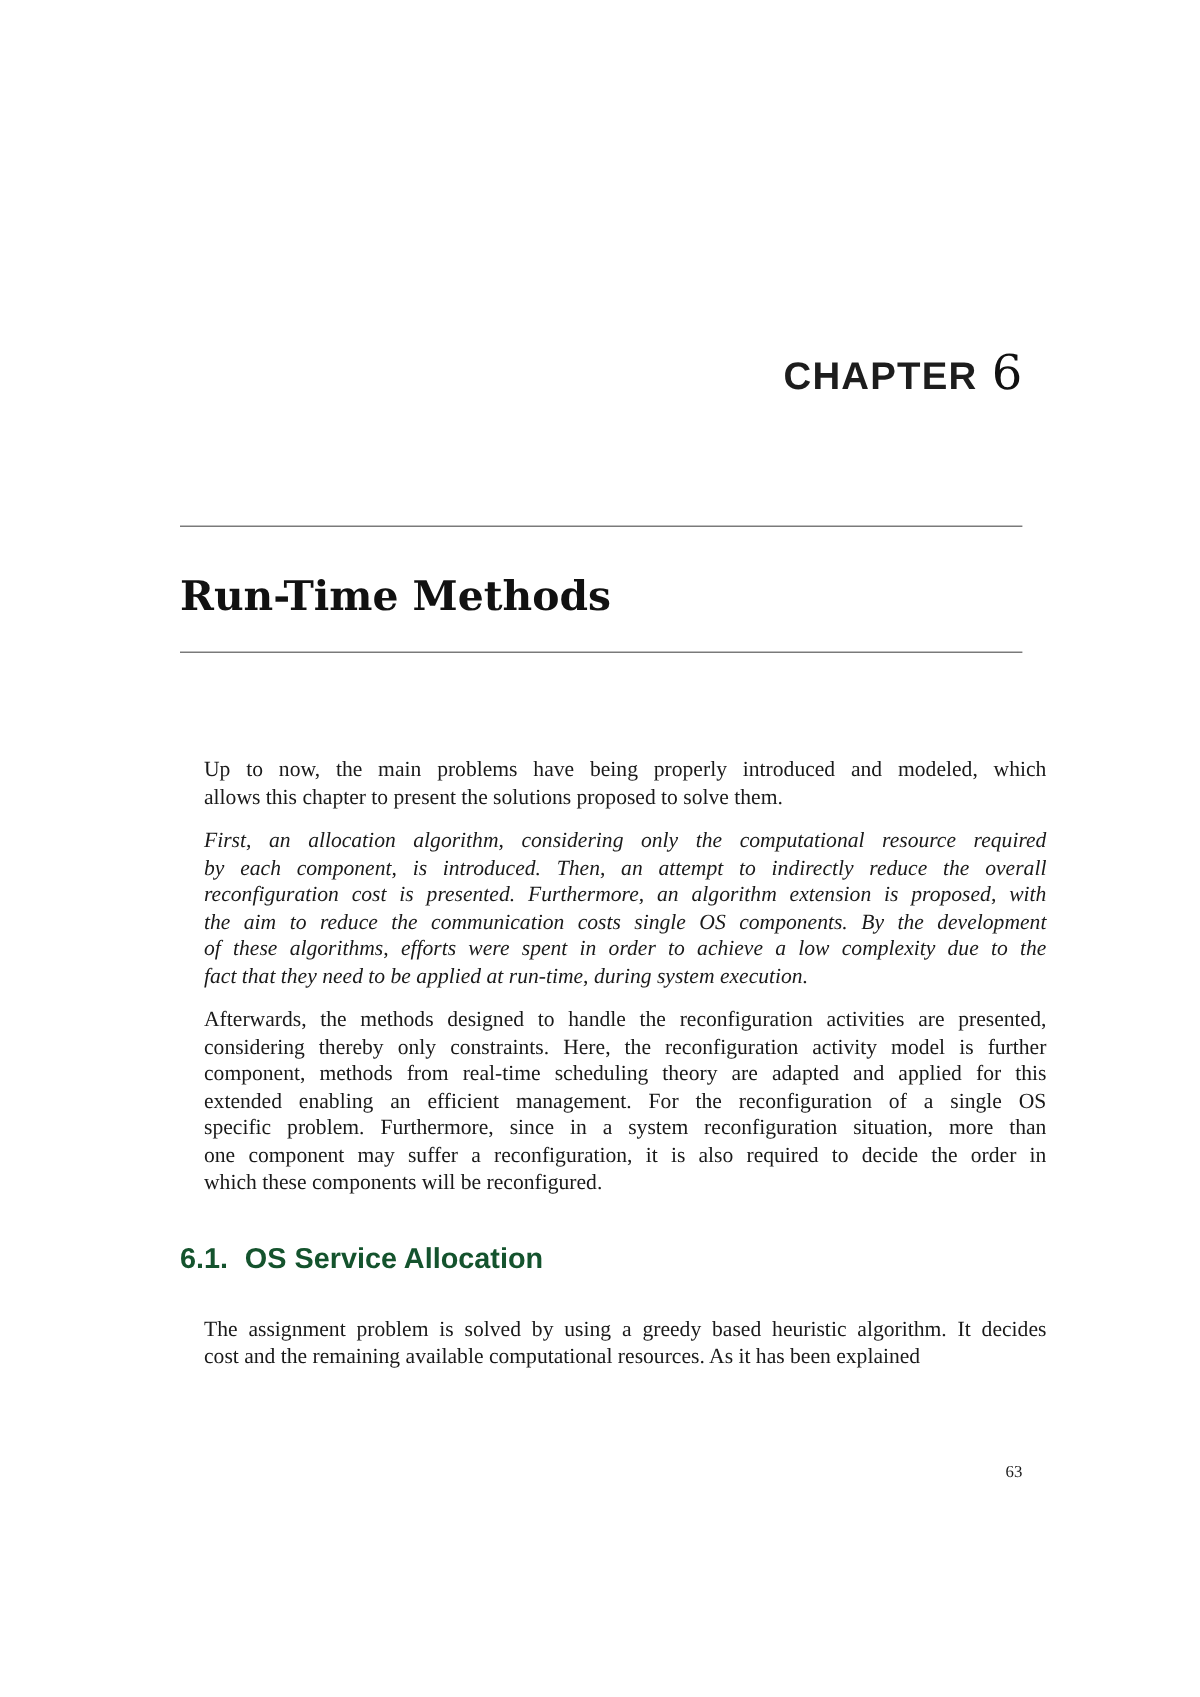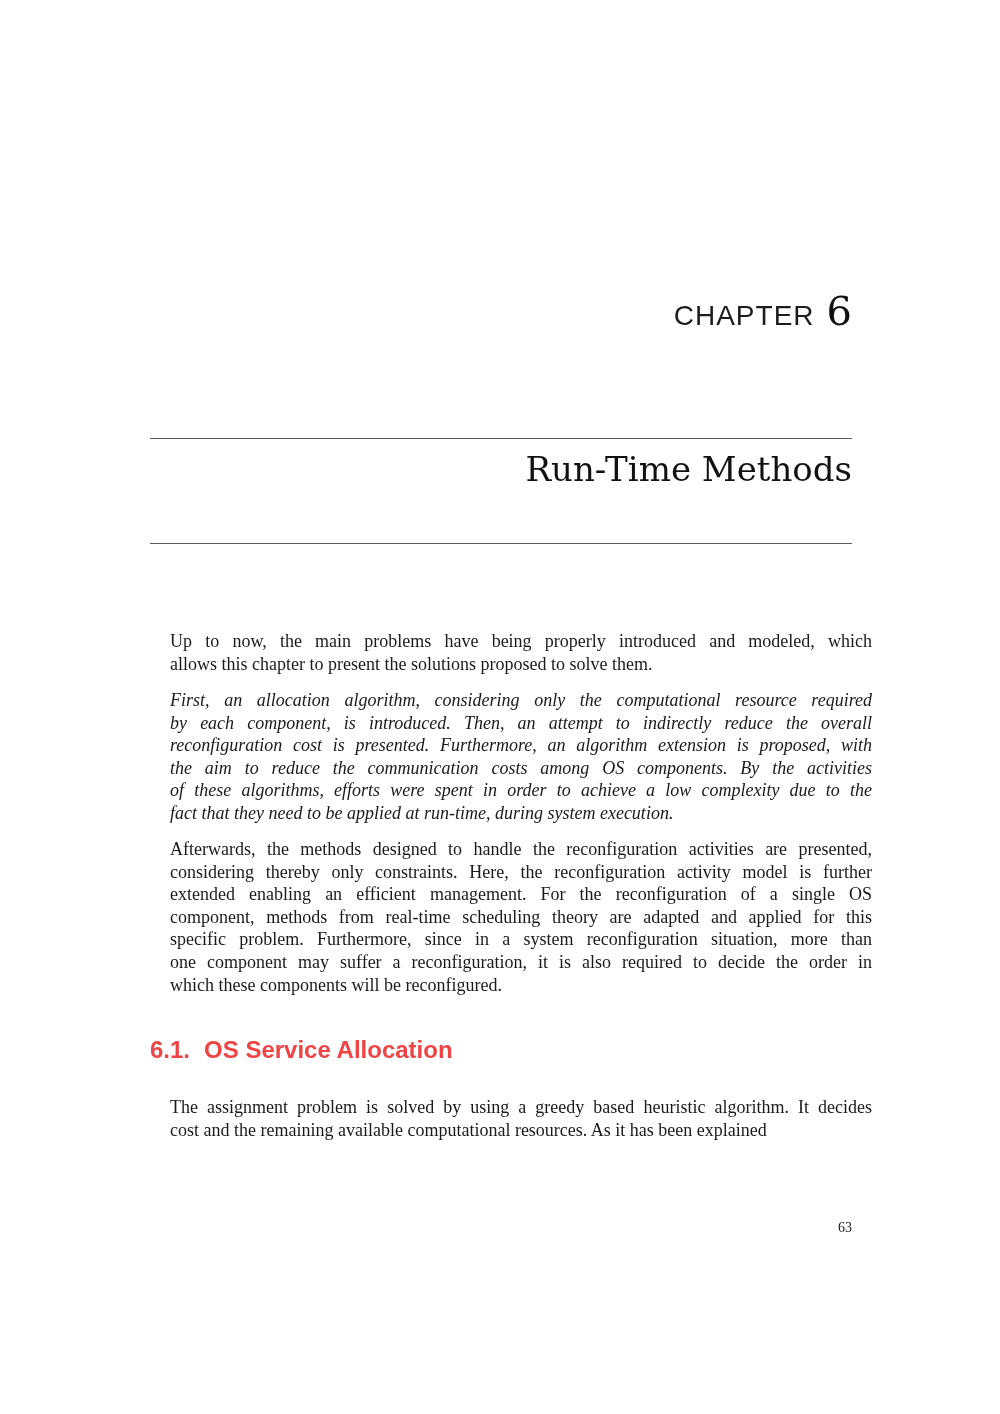--- a/index.html
+++ b/index.html
@@ -20,22 +20,22 @@
     top: 291px;
     left: 150px;
     width: 702px;
     display: flex;
     justify-content: flex-end;
     align-items: baseline;
     gap: 12px;
   }
   .chapter-label {
     font-family: "Liberation Sans", sans-serif;
-    font-weight: 400;
-    font-size: 28px;
+    font-weight: 700;
+    font-size: 32px;
     letter-spacing: 1px;
     color: #1d1d1d;
   }
   .chapter-number {
     font-family: "DejaVu Serif", serif;
     font-size: 40px;
     font-weight: 500;
     color: #111111;
     line-height: 1;
   }
@@ -45,26 +45,26 @@
     left: 150px;
     width: 702px;
     height: 1px;
     background: var(--rule, #5a5a5a);
   }
   .rule-top { top: 438px; }
   .rule-bottom { top: 543px; }
 
   .chapter-title {
     position: absolute;
-    top: 448px;
+    top: 476px;
     left: 150px;
     width: 702px;
-    text-align: right;
+    text-align: left;
     font-family: "DejaVu Serif", serif;
-    font-weight: normal;
+    font-weight: bold;
     font-size: 34px;
     line-height: 42px;
     color: #111111;
   }
 
   .para {
     position: absolute;
     left: 150px;
     width: 702px;
     font-size: 18px;
@@ -87,21 +87,21 @@
 
   .section-heading {
     position: absolute;
     top: 1035px;
     left: 150px;
     width: 702px;
     font-family: "Liberation Sans", sans-serif;
     font-weight: bold;
     font-size: 24px;
     line-height: 30px;
-    color: #ef4444;
+    color: #14532d;
   }
   .section-number { margin-right: 14px; }
 
   .page-number {
     position: absolute;
     top: 1220px;
     left: 150px;
     width: 702px;
     text-align: right;
     font-size: 14px;
@@ -126,30 +126,30 @@
 
   <div class="para p1">
     <div class="line">Up to now, the main problems have being properly introduced and modeled, which</div>
     <div class="line last">allows this chapter to present the solutions proposed to solve them.</div>
   </div>
 
   <div class="para p2">
     <div class="line">First, an allocation algorithm, considering only the computational resource required</div>
     <div class="line">by each component, is introduced. Then, an attempt to indirectly reduce the overall</div>
     <div class="line">reconfiguration cost is presented. Furthermore, an algorithm extension is proposed, with</div>
-    <div class="line">the aim to reduce the communication costs among OS components. By the activities</div>
+    <div class="line">the aim to reduce the communication costs single OS components. By the development</div>
     <div class="line">of these algorithms, efforts were spent in order to achieve a low complexity due to the</div>
     <div class="line last">fact that they need to be applied at run-time, during system execution.</div>
   </div>
 
   <div class="para p3">
     <div class="line">Afterwards, the methods designed to handle the reconfiguration activities are presented,</div>
     <div class="line">considering thereby only constraints. Here, the reconfiguration activity model is further</div>
+    <div class="line">component, methods from real-time scheduling theory are adapted and applied for this</div>
     <div class="line">extended enabling an efficient management.  For the reconfiguration of a single OS</div>
-    <div class="line">component, methods from real-time scheduling theory are adapted and applied for this</div>
     <div class="line">specific problem. Furthermore, since in a system reconfiguration situation, more than</div>
     <div class="line">one component may suffer a reconfiguration, it is also required to decide the order in</div>
     <div class="line last">which these components will be reconfigured.</div>
   </div>
 
   <div class="section-heading">
     <span class="section-number">6.1.</span><span class="section-title">OS Service Allocation</span>
   </div>
 
   <div class="para p4">

